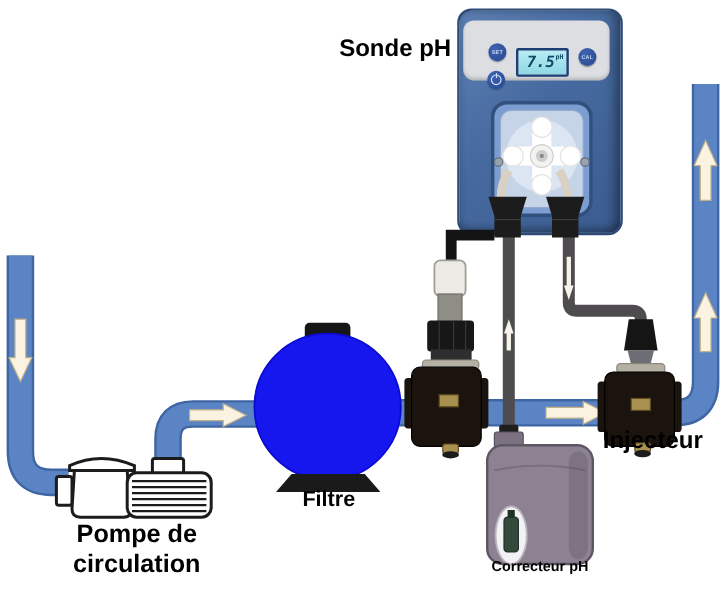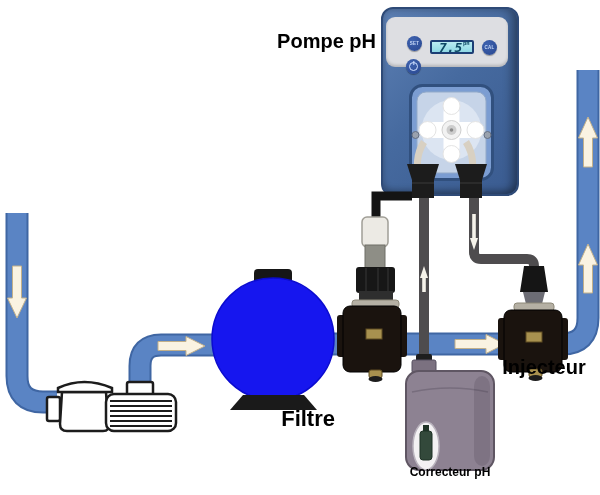--- a/index.html
+++ b/index.html
@@ -31,35 +31,35 @@
        background:radial-gradient(circle at 35% 30%,#3f63b0,var(--button-blue,#27468f));
        display:flex;align-items:center;justify-content:center;
        color:#c7d9f7;font-size:4.5px;font-weight:bold;letter-spacing:.2px;
        box-shadow:0 1px 1px rgba(0,0,0,.35);}
   .btn-set{left:21px;top:19px;}
   .btn-cal{left:96px;top:23px;}
   .btn-pwr{left:20px;top:42px;}
   .pwr-icon{width:7px;height:7px;border:1.2px solid #cfe0ff;border-radius:50%;position:relative;}
   .pwr-icon::after{content:"";position:absolute;left:50%;top:-2.5px;transform:translateX(-50%);
                    width:1.4px;height:4px;background:#cfe0ff;}
-  .lcd{position:absolute;left:44px;top:23px;width:44px;height:14px;box-sizing:border-box;
+  .lcd{position:absolute;left:44px;top:23px;width:44px;height:24px;box-sizing:border-box;
        background:linear-gradient(180deg,#b9ecf2,var(--lcd-bg,#8fd8e4));
        border:2.5px solid var(--lcd-border,#1c3e75);border-radius:2px;
        display:flex;align-items:center;justify-content:flex-end;padding-right:3px;}
   .lcd-val{font-family:"DejaVu Sans Mono",monospace;font-style:italic;font-weight:bold;
            font-size:13px;color:var(--lcd-text,#0e4a66);line-height:1;}
   .lcd-unit{font-family:"DejaVu Sans Mono",monospace;font-weight:bold;font-size:5.5px;
             color:var(--lcd-text,#0e4a66);position:relative;top:-4px;left:.5px;}
   .headsvg{position:absolute;left:26px;top:75px;}
 
   
   .lbl{position:absolute;z-index:5;font-weight:bold;color:var(--label-text,#000);line-height:1.15;}
   .lbl-star{left:258px;top:30px;width:118px;text-align:right;font-size:20px;}
   .lbl-sonde{left:315px;top:171px;width:80px;font-size:22px;line-height:27px;}
-  .lbl-filtre{left:213px;top:406px;width:122px;text-align:right;font-size:22px;}
+  .lbl-filtre{left:213px;top:406px;width:122px;text-align:center;font-size:18px;}
   .lbl-injecteur{left:488px;top:356px;width:112px;font-size:20px;text-align:center;}
   .lbl-correcteur{left:355px;top:466px;width:190px;text-align:center;font-size:12px;}
   .lbl-pompe{left:22px;top:433px;width:184px;text-align:center;font-size:21px;line-height:25px;}
 </style>
 </head>
 <body>
 
 <div class="stage">
 
   <div class="device">
@@ -195,17 +195,21 @@
     <g>
       <path d="M 424 142 C 415 156 416 170 421 184" stroke="#d8d0c2" stroke-width="7" fill="none"></path>
       <path d="M 466 142 C 475 156 474 170 469 184" stroke="#d8d0c2" stroke-width="7" fill="none"></path>
       <path d="M 407 164 H 439 L 434 180 V 198 H 412 V 180 Z" fill="#1c1c1c"></path>
       <path d="M 455 164 H 487 L 482 180 V 198 H 460 V 180 Z" fill="#1c1c1c"></path>
       <line x1="412" y1="183" x2="434" y2="183" stroke="#3a3a3a"></line>
       <line x1="460" y1="183" x2="482" y2="183" stroke="#3a3a3a"></line>
     </g>
   </svg>
 
-  <div class="lbl lbl-star">Pompe pH</div>
+  <div class="lbl lbl-star">Sonde pH</div>
   <div class="lbl lbl-filtre">Filtre</div>
   <div class="lbl lbl-injecteur">Injecteur</div>
   <div class="lbl lbl-correcteur">Correcteur pH</div>
+  <div class="lbl lbl-pompe">
+    <div>Pompe de</div>
+    <div>circulation</div>
+  </div>
 </div>
 
 </body></html>

